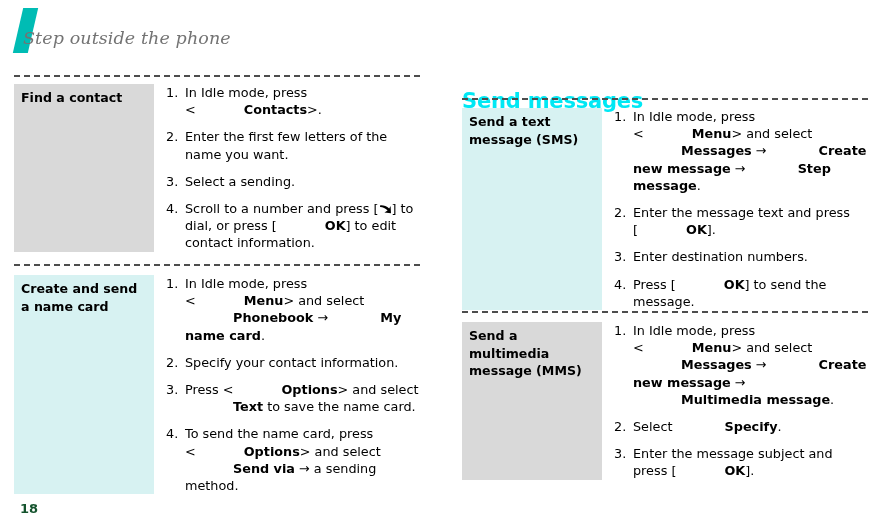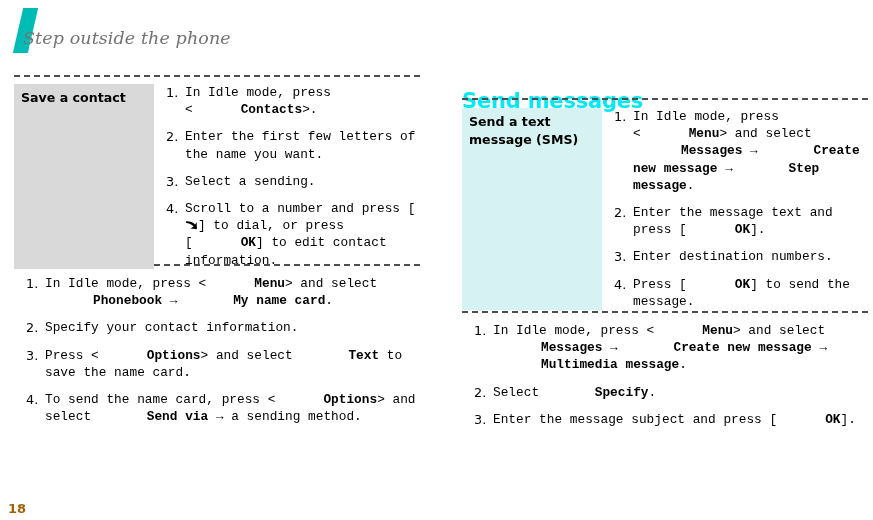--- a/index.html
+++ b/index.html
@@ -97,21 +97,20 @@
     margin-bottom: 10px;
   }
   .step:last-child { margin-bottom: 0; }
   .step-num {
     flex: 0 0 auto;
     width: 19px;
     text-align: left;
   }
   .step-text {
     flex: 1 1 auto;
-    font-family: Liberation Mono, monospace;
   }
   .step-text b { font-weight: bold; padding-left: 48px; }
 
   
   #rule-l1 { left: 14px;  top: 75px;  width: 406px; }
   #task-l1 { left: 14px;  top: 84px;  width: 406px; }
   #task-l1 .task-label { width: 140px; }
   #task-l1 .steps { padding-left: 12px; }
 
   #rule-l2 { left: 14px;  top: 264px; width: 406px; }
@@ -137,44 +136,44 @@
     height: 11px;
     vertical-align: -1px;
     position: relative;
     top: 1px;
   }
   .dial-icon svg { display: block; }
 
   
   #page-number {
     position: absolute;
-    left: 8px;
+    left: 20px;
     bottom: 4px;
     font-size: 13px;
     font-weight: bold;
-    color: #a16207;
+    color: #14532d;
   }
 </style>
 </head>
 <body>
 
 <div id="running-head">
   <div id="head-bar"></div>
   <div id="head-title">Step outside the phone</div>
 </div>
 
 <div id="section-heading">Send messages</div>
 
 <hr id="rule-l1" class="rule">
 <hr id="rule-l2" class="rule">
 <hr id="rule-r1" class="rule">
 <hr id="rule-r2" class="rule">
 
 <div id="task-l1" class="task">
-  <div class="task-label gray">Save a contact</div>
+  <div class="task-label gray">Find a contact</div>
   <ol class="steps">
       <li class="step">
         <span class="step-num">1.</span>
         <span class="step-text">In Idle mode, press<br>&lt;<b>Contacts</b>&gt;.</span>
       </li>
       <li class="step">
         <span class="step-num">2.</span>
         <span class="step-text">Enter the first few letters of the name you want.</span>
       </li>
       <li class="step">
@@ -184,20 +183,21 @@
       <li class="step">
         <span class="step-num">4.</span>
         <span class="step-text">Scroll to a number and press [<span class="dial-icon"><svg viewBox="0 0 13 11" width="13" height="11">
               <path d="M1.2 1.3 C4.2 1.0 7.6 2.0 10.2 4.6 L11.6 2.0 L12.0 9.2 L5.4 8.4 L8.6 6.6 C6.4 4.2 3.6 3.0 1.0 3.1 Z" fill="#000"></path>
             </svg></span>] to dial, or press [<b>OK</b>] to edit contact information.</span>
       </li>
     </ol>
 </div>
 
 <div id="task-l2" class="task">
+  <div class="task-label cyan">Create and send a name card</div>
   <ol class="steps">
       <li class="step">
         <span class="step-num">1.</span>
         <span class="step-text">In Idle mode, press &lt;<b>Menu</b>&gt; and select <b>Phonebook</b> → <b>My name card</b>.</span>
       </li>
       <li class="step">
         <span class="step-num">2.</span>
         <span class="step-text">Specify your contact information.</span>
       </li>
       <li class="step">
@@ -227,20 +227,21 @@
         <span class="step-text">Enter destination numbers.</span>
       </li>
       <li class="step">
         <span class="step-num">4.</span>
         <span class="step-text">Press [<b>OK</b>] to send the message.</span>
       </li>
     </ol>
 </div>
 
 <div id="task-r2" class="task">
+  <div class="task-label gray">Send a multimedia message (MMS)</div>
   <ol class="steps">
       <li class="step">
         <span class="step-num">1.</span>
         <span class="step-text">In Idle mode, press &lt;<b>Menu</b>&gt; and select <b>Messages</b> → <b>Create new message</b> → <b>Multimedia message</b>.</span>
       </li>
       <li class="step">
         <span class="step-num">2.</span>
         <span class="step-text">Select <b>Specify</b>.</span>
       </li>
       <li class="step">

